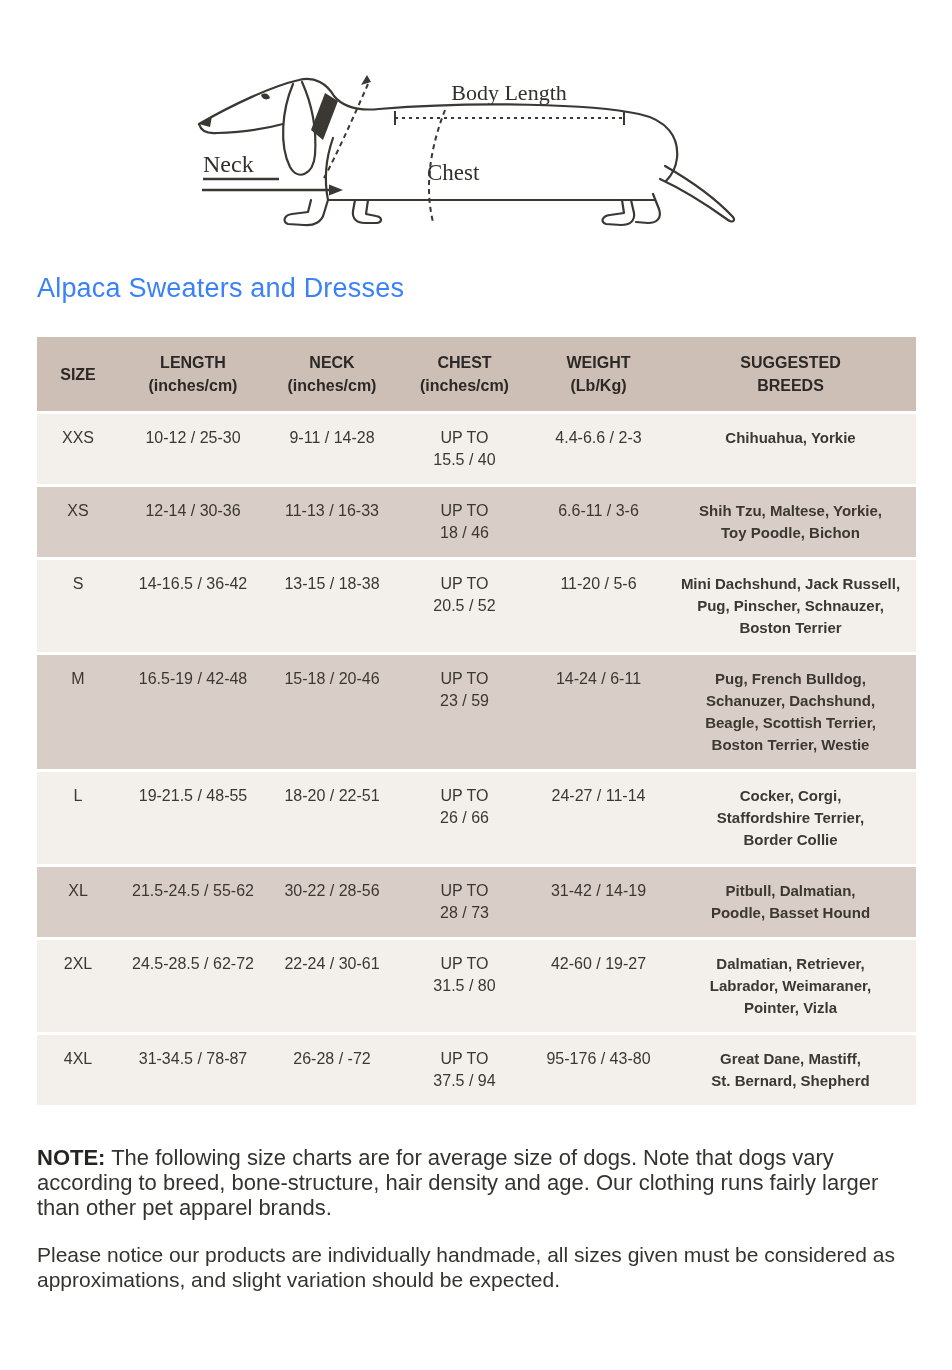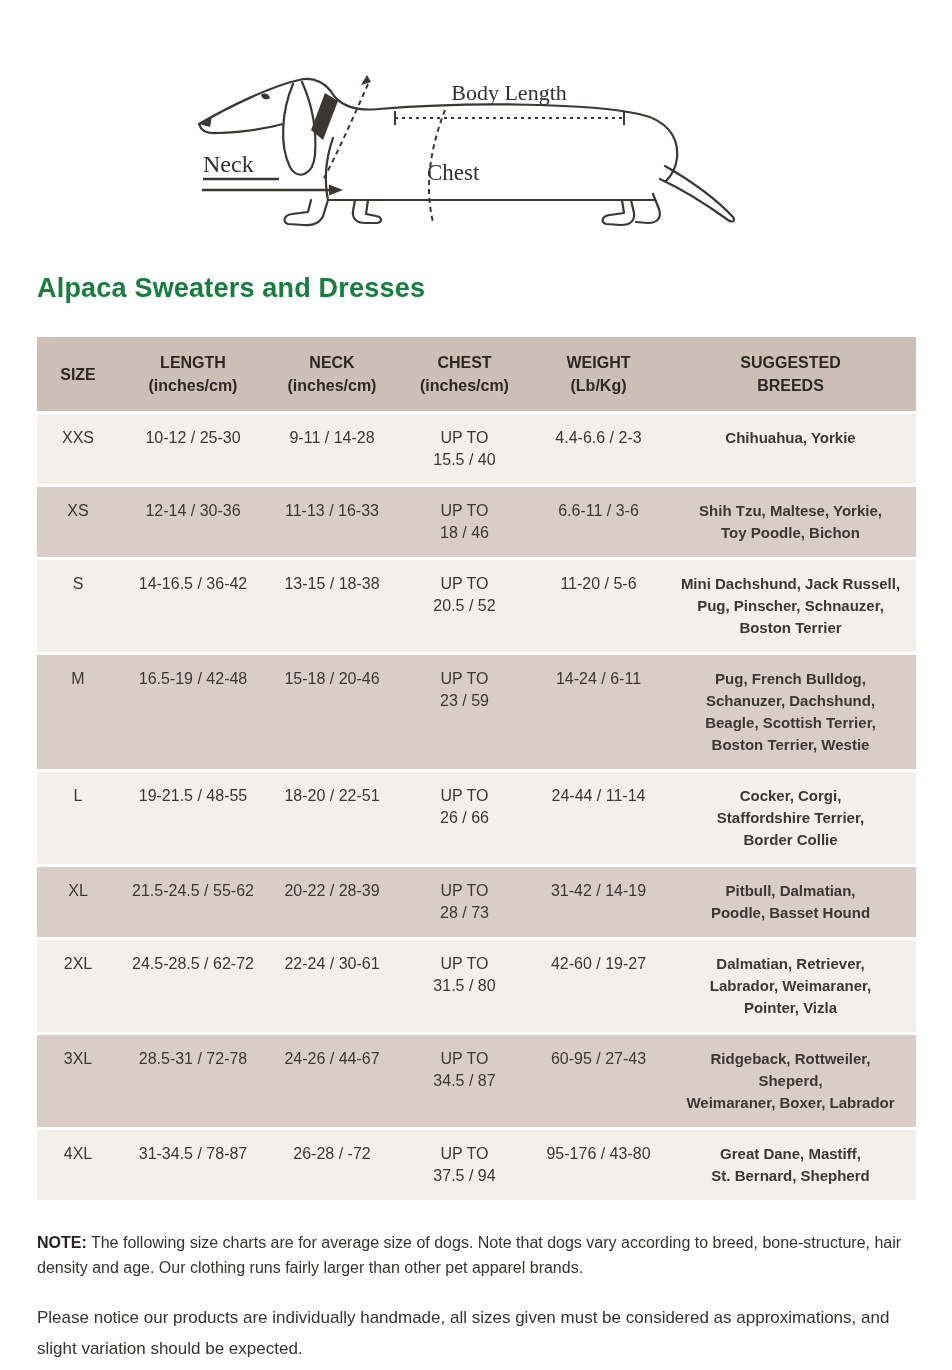--- a/index.html
+++ b/index.html
@@ -33,23 +33,23 @@
   .illustration svg { display: block; width: 100%; height: 100%; }
   .diagram-label {
     font-family: "Liberation Serif", "DejaVu Serif", serif;
     fill: #332f2c;
   }
   
   .page-title {
     margin: 32px 0 30px 0;
     font-size: 27px;
     line-height: 32px;
-    font-weight: 700;
+    font-weight: 400;
     letter-spacing: 0.2px;
-    color: #15803d;
+    color: #3b82f6;
   }
   
   table.size-chart {
     width: 100%;
     border-collapse: separate;
     border-spacing: 0 3px;
     table-layout: fixed;
   }
   th, td {
     text-align: center;
@@ -70,30 +70,30 @@
     padding: 13px 12px;
     font-size: 16px;
     line-height: 22px;
     color: var(--ink);
   }
   tbody tr.light td { background: var(--row-light); }
   tbody tr.dark  td { background: var(--row-dark); text-align: center; }
   td.breeds { font-size: 15px; font-weight: bold; }
   
   .note-paragraph {
-    margin: 27px 0 0 0;
-    font-size: 16px;
+    margin: 37px 0 0 0;
+    font-size: 22px;
     line-height: 25px;
     color: #333330;
   }
   .note-paragraph .note-label { font-weight: 700; color: #262422; }
   .handmade-paragraph {
     margin: 22px 0 0 0;
-    font-size: 17px;
-    line-height: 31px;
+    font-size: 21px;
+    line-height: 25px;
     color: #333330;
   }
 </style>
 </head>
 <body>
 
 <div class="page">
 
   <div class="illustration">
     <svg viewBox="0 0 560 180" xmlns="http://www.w3.org/2000/svg">
@@ -219,56 +219,46 @@
 Schanuzer, Dachshund,
 Beagle, Scottish Terrier,
 Boston Terrier, Westie</td>
       </tr>
       <tr class="light">
         <td>L</td>
         <td>19-21.5 / 48-55</td>
         <td>18-20 / 22-51</td>
         <td>UP TO
 26 / 66</td>
-        <td>24-44 / 11-14</td>
+        <td>24-27 / 11-14</td>
         <td class="breeds">Cocker, Corgi,
 Staffordshire Terrier,
 Border Collie</td>
       </tr>
       <tr class="dark">
         <td>XL</td>
         <td>21.5-24.5 / 55-62</td>
-        <td>20-22 / 28-39</td>
+        <td>30-22 / 28-56</td>
         <td>UP TO
 28 / 73</td>
         <td>31-42 / 14-19</td>
         <td class="breeds">Pitbull, Dalmatian,
 Poodle, Basset Hound</td>
       </tr>
       <tr class="light">
         <td>2XL</td>
         <td>24.5-28.5 / 62-72</td>
         <td>22-24 / 30-61</td>
         <td>UP TO
 31.5 / 80</td>
         <td>42-60 / 19-27</td>
         <td class="breeds">Dalmatian, Retriever,
 Labrador, Weimaraner,
 Pointer, Vizla</td>
       </tr>
-      <tr class="dark">
-        <td>3XL</td>
-        <td>28.5-31 / 72-78</td>
-        <td>24-26 / 44-67</td>
-        <td>UP TO
-34.5 / 87</td>
-        <td>60-95 / 27-43</td>
-        <td class="breeds">Ridgeback, Rottweiler, Sheperd,
-Weimaraner, Boxer, Labrador</td>
-      </tr>
       <tr class="light">
         <td>4XL</td>
         <td>31-34.5 / 78-87</td>
         <td>26-28 / -72</td>
         <td>UP TO
 37.5 / 94</td>
         <td>95-176 / 43-80</td>
         <td class="breeds">Great Dane, Mastiff,
 St. Bernard, Shepherd</td>
       </tr>

